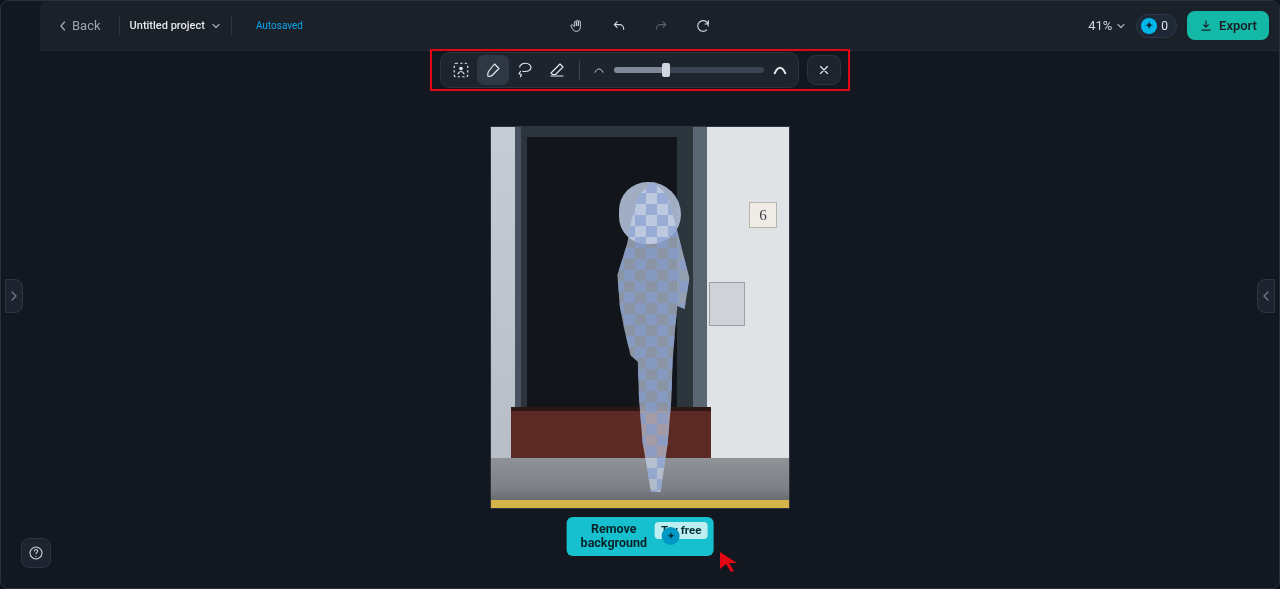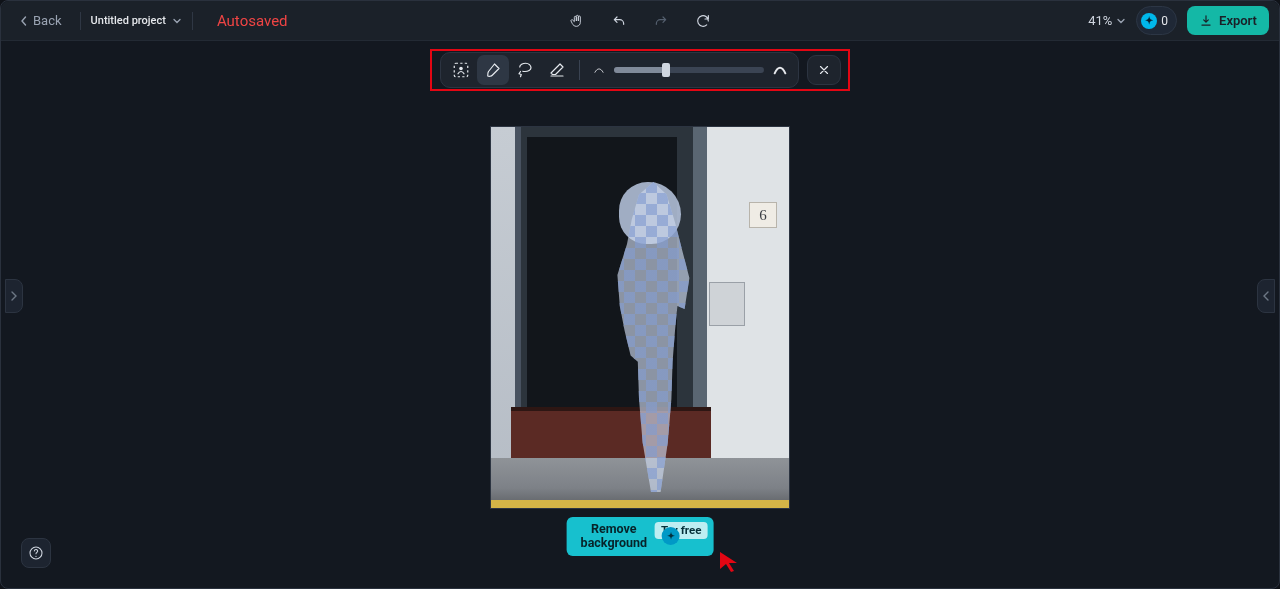--- a/index.html
+++ b/index.html
@@ -1,27 +1,27 @@
 <!DOCTYPE html>
 <html><head>
 <meta charset="utf-8">
 <style>
   * { box-sizing: border-box; margin: 0; padding: 0; }
   html, body { width: 1280px; height: 589px; overflow: hidden; font-family: -apple-system, BlinkMacSystemFont, "Segoe UI", Roboto, sans-serif; background: #0f1218; color: #e5e7eb; }
   .app { width: 1280px; height: 589px; background: #131820; border: 1px solid #2a313d; border-radius: 8px; position: relative; }
   
-  .topbar { height: 40px; display: flex; align-items: center; padding: 0 10px; background: #1b2129; border-bottom: 1px solid #232a34; border-radius: 8px 8px 0 0; }
+  .topbar { height: 50px; display: flex; align-items: center; padding: 0 10px; background: #1b2129; border-bottom: 1px solid #232a34; border-radius: 8px 8px 0 0; margin-left: 39px; }
   .back-btn { display: flex; align-items: center; gap: 4px; color: #9aa3b2; font-size: 13px; padding: 4px 8px; border-radius: 4px; cursor: pointer; }
   .sep { width: 1px; height: 18px; background: #2f3744; margin: 0 10px; }
   .project-title { display: flex; align-items: center; gap: 6px; color: #e5e7eb; font-size: 11px; font-weight: 500; cursor: pointer; }
-  .autosaved { color: #ef4444; font-size: 15px; margin-left: 14px; }
+  .autosaved { color: #0ea5e9; font-size: 10px; margin-left: 14px; }
   .topbar-center { position: absolute; left: 50%; transform: translateX(-50%); display: flex; align-items: center; gap: 14px; }
   .ic-btn { width: 28px; height: 28px; display: flex; align-items: center; justify-content: center; border-radius: 6px; cursor: pointer; color: #cfd5df; }
   .ic-btn.disabled { color: #55606f; cursor: default; }
-  .topbar-right { margin-left: auto; display: flex; gap: 10px; }
+  .topbar-right { margin-left: auto; display: flex; align-items: center; gap: 10px; }
   .zoom { display: flex; align-items: center; gap: 4px; color: #cfd5df; font-size: 13px; cursor: pointer; }
   .credit-pill { display: flex; align-items: center; gap: 4px; background: #1f2836; border: 1px solid #2c3645; border-radius: 999px; padding: 3px 8px 3px 4px; color: #e5e7eb; font-size: 12px; cursor: pointer; }
   .credit-coin { width: 16px; height: 16px; border-radius: 50%; background: #00b7ea; display: flex; align-items: center; justify-content: center; color: #052231; font-size: 10px; font-weight: 700; }
   .export-btn { display: flex; align-items: center; gap: 6px; background: #14b8a6; color: #1a1f27; font-size: 13px; font-weight: 600; padding: 7px 12px; border-radius: 8px; cursor: pointer; }
   
   .float-tb-wrap { position: absolute; top: 48px; left: 50%; transform: translateX(-50%); width: 420px; height: 42px; border: 2px solid #e30613; display: flex; align-items: center; justify-content: center; padding: 0 2px;}
   .float-tb { display: flex; align-items: center; background: #1e242d; border: 1px solid #2c3441; border-radius: 10px; height: 36px; padding: 0 4px; }
   .ft-btn { width: 32px; height: 30px; display: flex; align-items: center; justify-content: center; border-radius: 7px; cursor: pointer; color: #e5e9ee; }
   .ft-btn.active { background: #2e3744; }
   .ft-sep { width: 1px; height: 20px; background: #3a4352; margin: 0 6px; }

